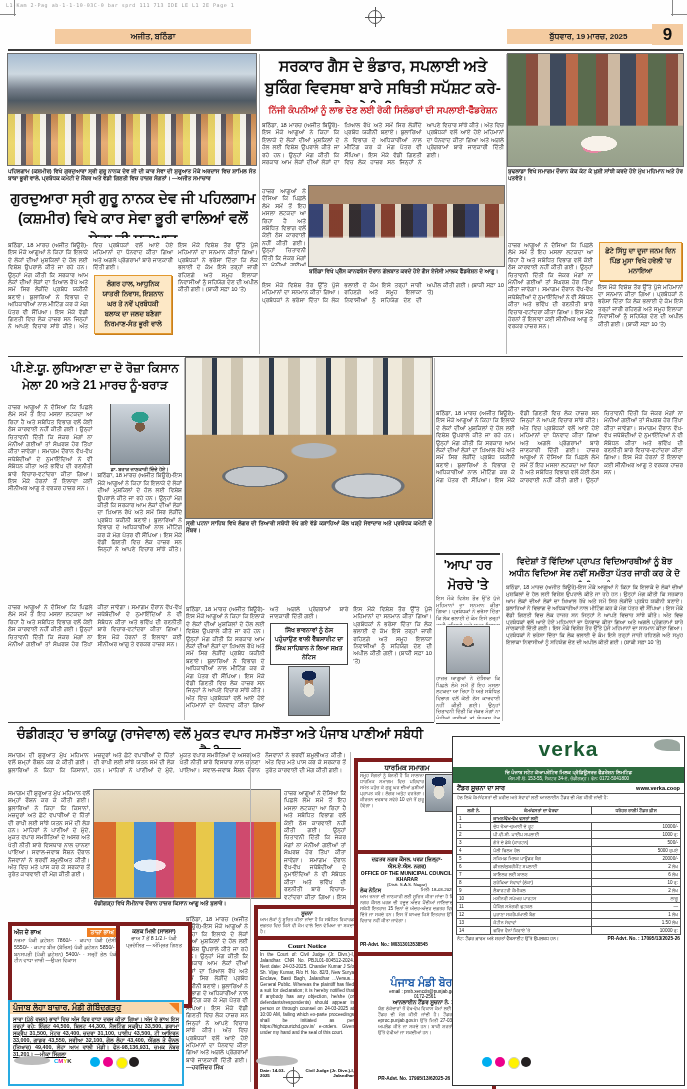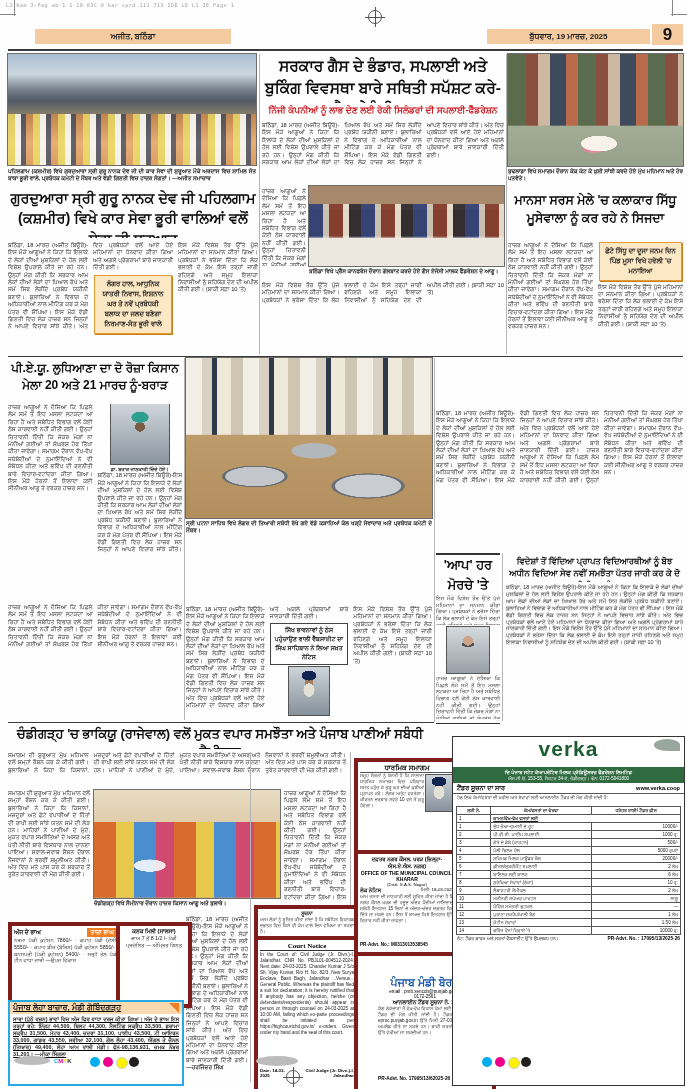--- a/index.html
+++ b/index.html
@@ -7,21 +7,21 @@
          font-family:"Liberation Sans",sans-serif;overflow:hidden;}
   .abs{position:absolute;}
   .printline{left:6px;top:2px;font-size:5px;color:#9a9a9a;letter-spacing:.5px;
              font-family:"DejaVu Sans Mono",monospace;}
   .regmark{width:12px;height:12px;border:1px solid #555;border-radius:50%;}
   .regmark::before,.regmark::after{content:"";position:absolute;background:#555;}
   .regmark::before{left:50%;top:-4px;width:1px;height:20px;}
   .regmark::after{top:50%;left:-4px;height:1px;width:20px;}
   .crop{position:absolute;background:#888;}
   .peach{background:#f4cba0;}
-  .band-label{font-weight:700;font-size:8px;color:#222;display:flex;align-items:center;justify-content:center;}
+  .band-label{font-weight:700;font-size:8px;color:#222;display:flex;align-items:center;justify-content:center;margin-left:20px;}
   .masthead{color:#d21f26;font-weight:800;font-size:30px;line-height:1;text-align:center;}
   .pageno{font-weight:800;font-size:17px;color:#111;display:flex;align-items:center;justify-content:center;}
   .hrule{position:absolute;height:1px;background:#3a3a3a;}
   .vrule{position:absolute;width:1px;background:#b5b5b5;}
   .head{font-weight:800;color:#0c0c0c;text-align:center;line-height:1.4;overflow:hidden;}
   .subhead{color:#c9161d;font-weight:800;text-align:center;overflow:hidden;}
   .body-txt{font-size:5.8px;line-height:1.28;text-align:justify;color:#232323;overflow:hidden;}
   .cols2{column-count:2;column-gap:5px;}
   .cols3{column-count:3;column-gap:5px;}
   .cols4{column-count:4;column-gap:5px;}
@@ -116,21 +116,20 @@
   <div class="abs head" style="left:262px;top:55px;width:242px;height:48px;font-size:15.5px;">ਸਰਕਾਰ ਗੈਸ ਦੇ ਭੰਡਾਰ, ਸਪਲਾਈ ਅਤੇ ਬੁਕਿੰਗ ਵਿਵਸਥਾ ਬਾਰੇ ਸਥਿਤੀ ਸਪੱਸ਼ਟ ਕਰੇ-ਗੈਸ ਏਜੰਸੀ ਮਾਲਕ</div>
   <div class="abs subhead" style="left:262px;top:105px;width:242px;height:14px;font-size:9px;">ਨਿੱਜੀ ਕੰਪਨੀਆਂ ਨੂੰ ਲਾਭ ਦੇਣ ਲਈ ਰੋਕੀ ਸਿਲੰਡਰਾਂ ਦੀ ਸਪਲਾਈ-ਫੈੱਡਰੇਸ਼ਨ</div>
   <div class="abs body-txt cols3" style="left:262px;top:122px;width:242px;height:62px;">ਬਠਿੰਡਾ, 18 ਮਾਰਚ (ਅਜੀਤ ਬਿਊਰੋ)-ਇਸ ਮੌਕੇ ਆਗੂਆਂ ਨੇ ਕਿਹਾ ਕਿ ਇਲਾਕੇ ਦੇ ਲੋਕਾਂ ਦੀਆਂ ਮੁਸ਼ਕਿਲਾਂ ਦੇ ਹੱਲ ਲਈ ਵਿਸ਼ੇਸ਼ ਉਪਰਾਲੇ ਕੀਤੇ ਜਾ ਰਹੇ ਹਨ। ਉਨ੍ਹਾਂ ਮੰਗ ਕੀਤੀ ਕਿ ਸਰਕਾਰ ਆਮ ਲੋਕਾਂ ਦੀਆਂ ਲੋੜਾਂ ਦਾ ਖ਼ਿਆਲ ਰੱਖੇ ਅਤੇ ਸਮੇਂ ਸਿਰ ਲੋੜੀਂਦੇ ਪ੍ਰਬੰਧ ਯਕੀਨੀ ਬਣਾਏ। ਬੁਲਾਰਿਆਂ ਨੇ ਵਿਭਾਗ ਦੇ ਅਧਿਕਾਰੀਆਂ ਨਾਲ ਮੀਟਿੰਗ ਕਰ ਕੇ ਮੰਗ ਪੱਤਰ ਵੀ ਸੌਂਪਿਆ। ਇਸ ਮੌਕੇ ਵੱਡੀ ਗਿਣਤੀ ਵਿਚ ਲੋਕ ਹਾਜ਼ਰ ਸਨ ਜਿਨ੍ਹਾਂ ਨੇ ਆਪਣੇ ਵਿਚਾਰ ਸਾਂਝੇ ਕੀਤੇ। ਅੰਤ ਵਿਚ ਪ੍ਰਬੰਧਕਾਂ ਵਲੋਂ ਆਏ ਹੋਏ ਮਹਿਮਾਨਾਂ ਦਾ ਧੰਨਵਾਦ ਕੀਤਾ ਗਿਆ ਅਤੇ ਅਗਲੇ ਪ੍ਰੋਗਰਾਮਾਂ ਬਾਰੇ ਜਾਣਕਾਰੀ ਦਿੱਤੀ ਗਈ।</div>
   <div class="abs body-txt" style="left:262px;top:188px;width:44px;height:78px;">ਹਾਜ਼ਰ ਆਗੂਆਂ ਨੇ ਦੱਸਿਆ ਕਿ ਪਿਛਲੇ ਲੰਮੇ ਸਮੇਂ ਤੋਂ ਇਹ ਮਸਲਾ ਲਟਕਦਾ ਆ ਰਿਹਾ ਹੈ ਅਤੇ ਸਬੰਧਿਤ ਵਿਭਾਗ ਵਲੋਂ ਕੋਈ ਠੋਸ ਕਾਰਵਾਈ ਨਹੀਂ ਕੀਤੀ ਗਈ। ਉਨ੍ਹਾਂ ਚਿਤਾਵਨੀ ਦਿੱਤੀ ਕਿ ਜੇਕਰ ਮੰਗਾਂ ਨਾ ਮੰਨੀਆਂ ਗਈਆਂ ਤਾਂ ਸੰਘਰਸ਼ ਹੋਰ ਤਿੱਖਾ ਕੀਤਾ ਜਾਵੇਗਾ। ਸਮਾਗਮ ਦੌਰਾਨ ਵੱਖ-ਵੱਖ ਜਥੇਬੰਦੀਆਂ ਦੇ ਨੁਮਾਇੰਦਿਆਂ ਨੇ ਵੀ ਸੰਬੋਧਨ ਕੀਤਾ ਅਤੇ ਭਵਿੱਖ ਦੀ ਰਣਨੀਤੀ ਬਾਰੇ ਵਿਚਾਰ-ਵਟਾਂਦਰਾ ਕੀਤਾ ਗਿਆ। ਇਸ ਮੌਕੇ ਹੋਰਨਾਂ ਤੋਂ ਇਲਾਵਾ ਕਈ ਸੀਨੀਅਰ ਆਗੂ ਤੇ ਵਰਕਰ ਹਾਜ਼ਰ ਸਨ।</div>
   <div class="abs photo ph-press" style="left:309px;top:186px;width:195px;height:80px;"></div>
   <div class="abs cap" style="left:309px;top:268px;width:195px;height:11px;">ਬਠਿੰਡਾ ਵਿਖੇ ਪ੍ਰੈੱਸ ਕਾਨਫਰੰਸ ਦੌਰਾਨ ਗੱਲਬਾਤ ਕਰਦੇ ਹੋਏ ਗੈਸ ਏਜੰਸੀ ਮਾਲਕ ਫੈੱਡਰੇਸ਼ਨ ਦੇ ਆਗੂ।</div>
   <div class="abs body-txt cols3" style="left:262px;top:282px;width:242px;height:70px;">ਇਸ ਮੌਕੇ ਵਿਸ਼ੇਸ਼ ਤੌਰ ਉੱਤੇ ਪੁੱਜੇ ਮਹਿਮਾਨਾਂ ਦਾ ਸਨਮਾਨ ਕੀਤਾ ਗਿਆ। ਪ੍ਰਬੰਧਕਾਂ ਨੇ ਭਰੋਸਾ ਦਿੱਤਾ ਕਿ ਲੋਕ ਭਲਾਈ ਦੇ ਕੰਮ ਇਸੇ ਤਰ੍ਹਾਂ ਜਾਰੀ ਰਹਿਣਗੇ ਅਤੇ ਸਮੂਹ ਇਲਾਕਾ ਨਿਵਾਸੀਆਂ ਨੂੰ ਸਹਿਯੋਗ ਦੇਣ ਦੀ ਅਪੀਲ ਕੀਤੀ ਗਈ। (ਬਾਕੀ ਸਫ਼ਾ 10 'ਤੇ)</div>
 
   <div class="abs photo ph-cake" style="left:508px;top:54px;width:175px;height:112px;"></div>
   <div class="abs cap" style="left:508px;top:168px;width:175px;height:20px;">ਬੁਢਲਾਡਾ ਵਿਖੇ ਸਮਾਗਮ ਦੌਰਾਨ ਕੇਕ ਕੱਟ ਕੇ ਖ਼ੁਸ਼ੀ ਸਾਂਝੀ ਕਰਦੇ ਹੋਏ ਮੁੱਖ ਮਹਿਮਾਨ ਅਤੇ ਹੋਰ ਪਤਵੰਤੇ।</div>
-  <div class="abs head" style="left:508px;top:192px;width:175px;height:46px;font-size:12.5px;">ਮਾਨਸਾ ਸਰਸ ਮੇਲੇ 'ਚ ਕਲਾਕਾਰ ਸਿੱਧੂ ਮੂਸੇਵਾਲਾ ਨੂੰ ਕਰ ਰਹੇ ਨੇ ਸਿਜਦਾ</div>
   <div class="abs body-txt cols2" style="left:508px;top:242px;width:175px;height:112px;">
     <span>ਹਾਜ਼ਰ ਆਗੂਆਂ ਨੇ ਦੱਸਿਆ ਕਿ ਪਿਛਲੇ ਲੰਮੇ ਸਮੇਂ ਤੋਂ ਇਹ ਮਸਲਾ ਲਟਕਦਾ ਆ ਰਿਹਾ ਹੈ ਅਤੇ ਸਬੰਧਿਤ ਵਿਭਾਗ ਵਲੋਂ ਕੋਈ ਠੋਸ ਕਾਰਵਾਈ ਨਹੀਂ ਕੀਤੀ ਗਈ। ਉਨ੍ਹਾਂ ਚਿਤਾਵਨੀ ਦਿੱਤੀ ਕਿ ਜੇਕਰ ਮੰਗਾਂ ਨਾ ਮੰਨੀਆਂ ਗਈਆਂ ਤਾਂ ਸੰਘਰਸ਼ ਹੋਰ ਤਿੱਖਾ ਕੀਤਾ ਜਾਵੇਗਾ। ਸਮਾਗਮ ਦੌਰਾਨ ਵੱਖ-ਵੱਖ ਜਥੇਬੰਦੀਆਂ ਦੇ ਨੁਮਾਇੰਦਿਆਂ ਨੇ ਵੀ ਸੰਬੋਧਨ ਕੀਤਾ ਅਤੇ ਭਵਿੱਖ ਦੀ ਰਣਨੀਤੀ ਬਾਰੇ ਵਿਚਾਰ-ਵਟਾਂਦਰਾ ਕੀਤਾ ਗਿਆ। ਇਸ ਮੌਕੇ ਹੋਰਨਾਂ ਤੋਂ ਇਲਾਵਾ ਕਈ ਸੀਨੀਅਰ ਆਗੂ ਤੇ ਵਰਕਰ ਹਾਜ਼ਰ ਸਨ।</span>
     <div class="quote-box">ਛੋਟੇ ਸਿੱਧੂ ਦਾ ਦੂਜਾ ਜਨਮ ਦਿਨ ਪਿੰਡ ਮੂਸਾ ਵਿਖੇ ਹਵੇਲੀ 'ਚ ਮਨਾਇਆ</div>
     <span>ਇਸ ਮੌਕੇ ਵਿਸ਼ੇਸ਼ ਤੌਰ ਉੱਤੇ ਪੁੱਜੇ ਮਹਿਮਾਨਾਂ ਦਾ ਸਨਮਾਨ ਕੀਤਾ ਗਿਆ। ਪ੍ਰਬੰਧਕਾਂ ਨੇ ਭਰੋਸਾ ਦਿੱਤਾ ਕਿ ਲੋਕ ਭਲਾਈ ਦੇ ਕੰਮ ਇਸੇ ਤਰ੍ਹਾਂ ਜਾਰੀ ਰਹਿਣਗੇ ਅਤੇ ਸਮੂਹ ਇਲਾਕਾ ਨਿਵਾਸੀਆਂ ਨੂੰ ਸਹਿਯੋਗ ਦੇਣ ਦੀ ਅਪੀਲ ਕੀਤੀ ਗਈ। (ਬਾਕੀ ਸਫ਼ਾ 10 'ਤੇ)</span>
   </div>
 
   <div class="abs head" style="left:8px;top:188px;width:250px;height:50px;font-size:14.5px;">ਗੁਰਦੁਆਰਾ ਸ੍ਰੀ ਗੁਰੂ ਨਾਨਕ ਦੇਵ ਜੀ ਪਹਿਲਗਾਮ (ਕਸ਼ਮੀਰ) ਵਿਖੇ ਕਾਰ ਸੇਵਾ ਭੂਰੀ ਵਾਲਿਆਂ ਵਲੋਂ ਸੇਵਾ ਦੀ ਸ਼ੁਰੂਆਤ</div>
   <div class="abs body-txt cols3" style="left:8px;top:242px;width:250px;height:112px;">
     <span>ਬਠਿੰਡਾ, 18 ਮਾਰਚ (ਅਜੀਤ ਬਿਊਰੋ)-ਇਸ ਮੌਕੇ ਆਗੂਆਂ ਨੇ ਕਿਹਾ ਕਿ ਇਲਾਕੇ ਦੇ ਲੋਕਾਂ ਦੀਆਂ ਮੁਸ਼ਕਿਲਾਂ ਦੇ ਹੱਲ ਲਈ ਵਿਸ਼ੇਸ਼ ਉਪਰਾਲੇ ਕੀਤੇ ਜਾ ਰਹੇ ਹਨ। ਉਨ੍ਹਾਂ ਮੰਗ ਕੀਤੀ ਕਿ ਸਰਕਾਰ ਆਮ ਲੋਕਾਂ ਦੀਆਂ ਲੋੜਾਂ ਦਾ ਖ਼ਿਆਲ ਰੱਖੇ ਅਤੇ ਸਮੇਂ ਸਿਰ ਲੋੜੀਂਦੇ ਪ੍ਰਬੰਧ ਯਕੀਨੀ ਬਣਾਏ। ਬੁਲਾਰਿਆਂ ਨੇ ਵਿਭਾਗ ਦੇ ਅਧਿਕਾਰੀਆਂ ਨਾਲ ਮੀਟਿੰਗ ਕਰ ਕੇ ਮੰਗ ਪੱਤਰ ਵੀ ਸੌਂਪਿਆ। ਇਸ ਮੌਕੇ ਵੱਡੀ ਗਿਣਤੀ ਵਿਚ ਲੋਕ ਹਾਜ਼ਰ ਸਨ ਜਿਨ੍ਹਾਂ ਨੇ ਆਪਣੇ ਵਿਚਾਰ ਸਾਂਝੇ ਕੀਤੇ। ਅੰਤ ਵਿਚ ਪ੍ਰਬੰਧਕਾਂ ਵਲੋਂ ਆਏ ਹੋਏ ਮਹਿਮਾਨਾਂ ਦਾ ਧੰਨਵਾਦ ਕੀਤਾ ਗਿਆ ਅਤੇ ਅਗਲੇ ਪ੍ਰੋਗਰਾਮਾਂ ਬਾਰੇ ਜਾਣਕਾਰੀ ਦਿੱਤੀ ਗਈ।</span>
     <div class="quote-box">ਲੰਗਰ ਹਾਲ, ਆਧੁਨਿਕ ਯਾਤਰੀ ਨਿਵਾਸ, ਇਸ਼ਨਾਨ ਘਰ ਤੇ ਨਵੇਂ ਪ੍ਰਬੰਧਕੀ ਬਲਾਕ ਦਾ ਜਲਦ ਬਣੇਗਾ ਨਿਰਮਾਣ-ਸੰਤ ਭੂਰੀ ਵਾਲੇ</div>

